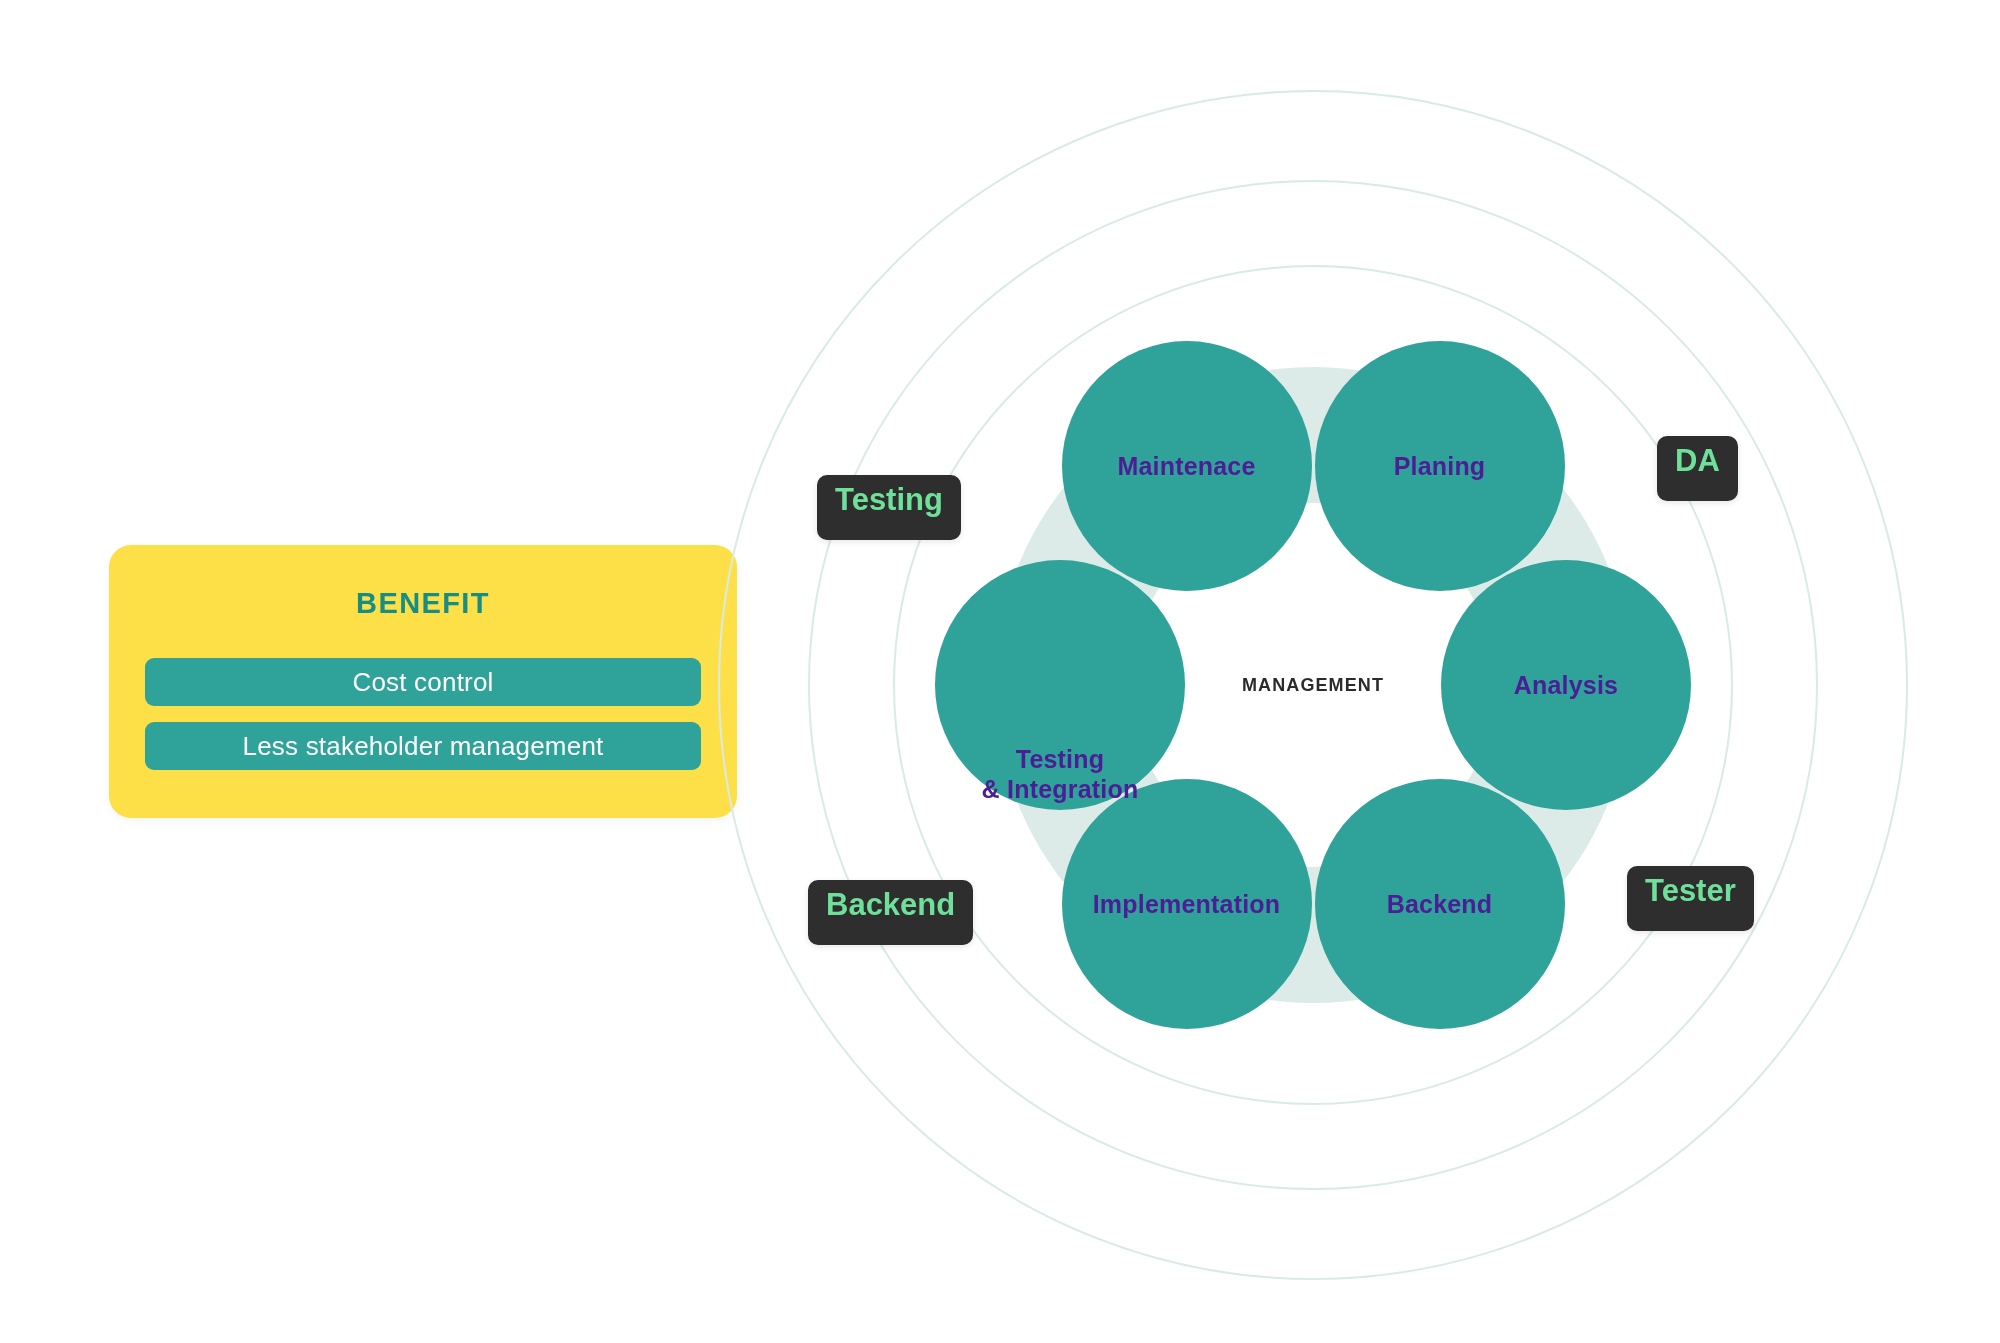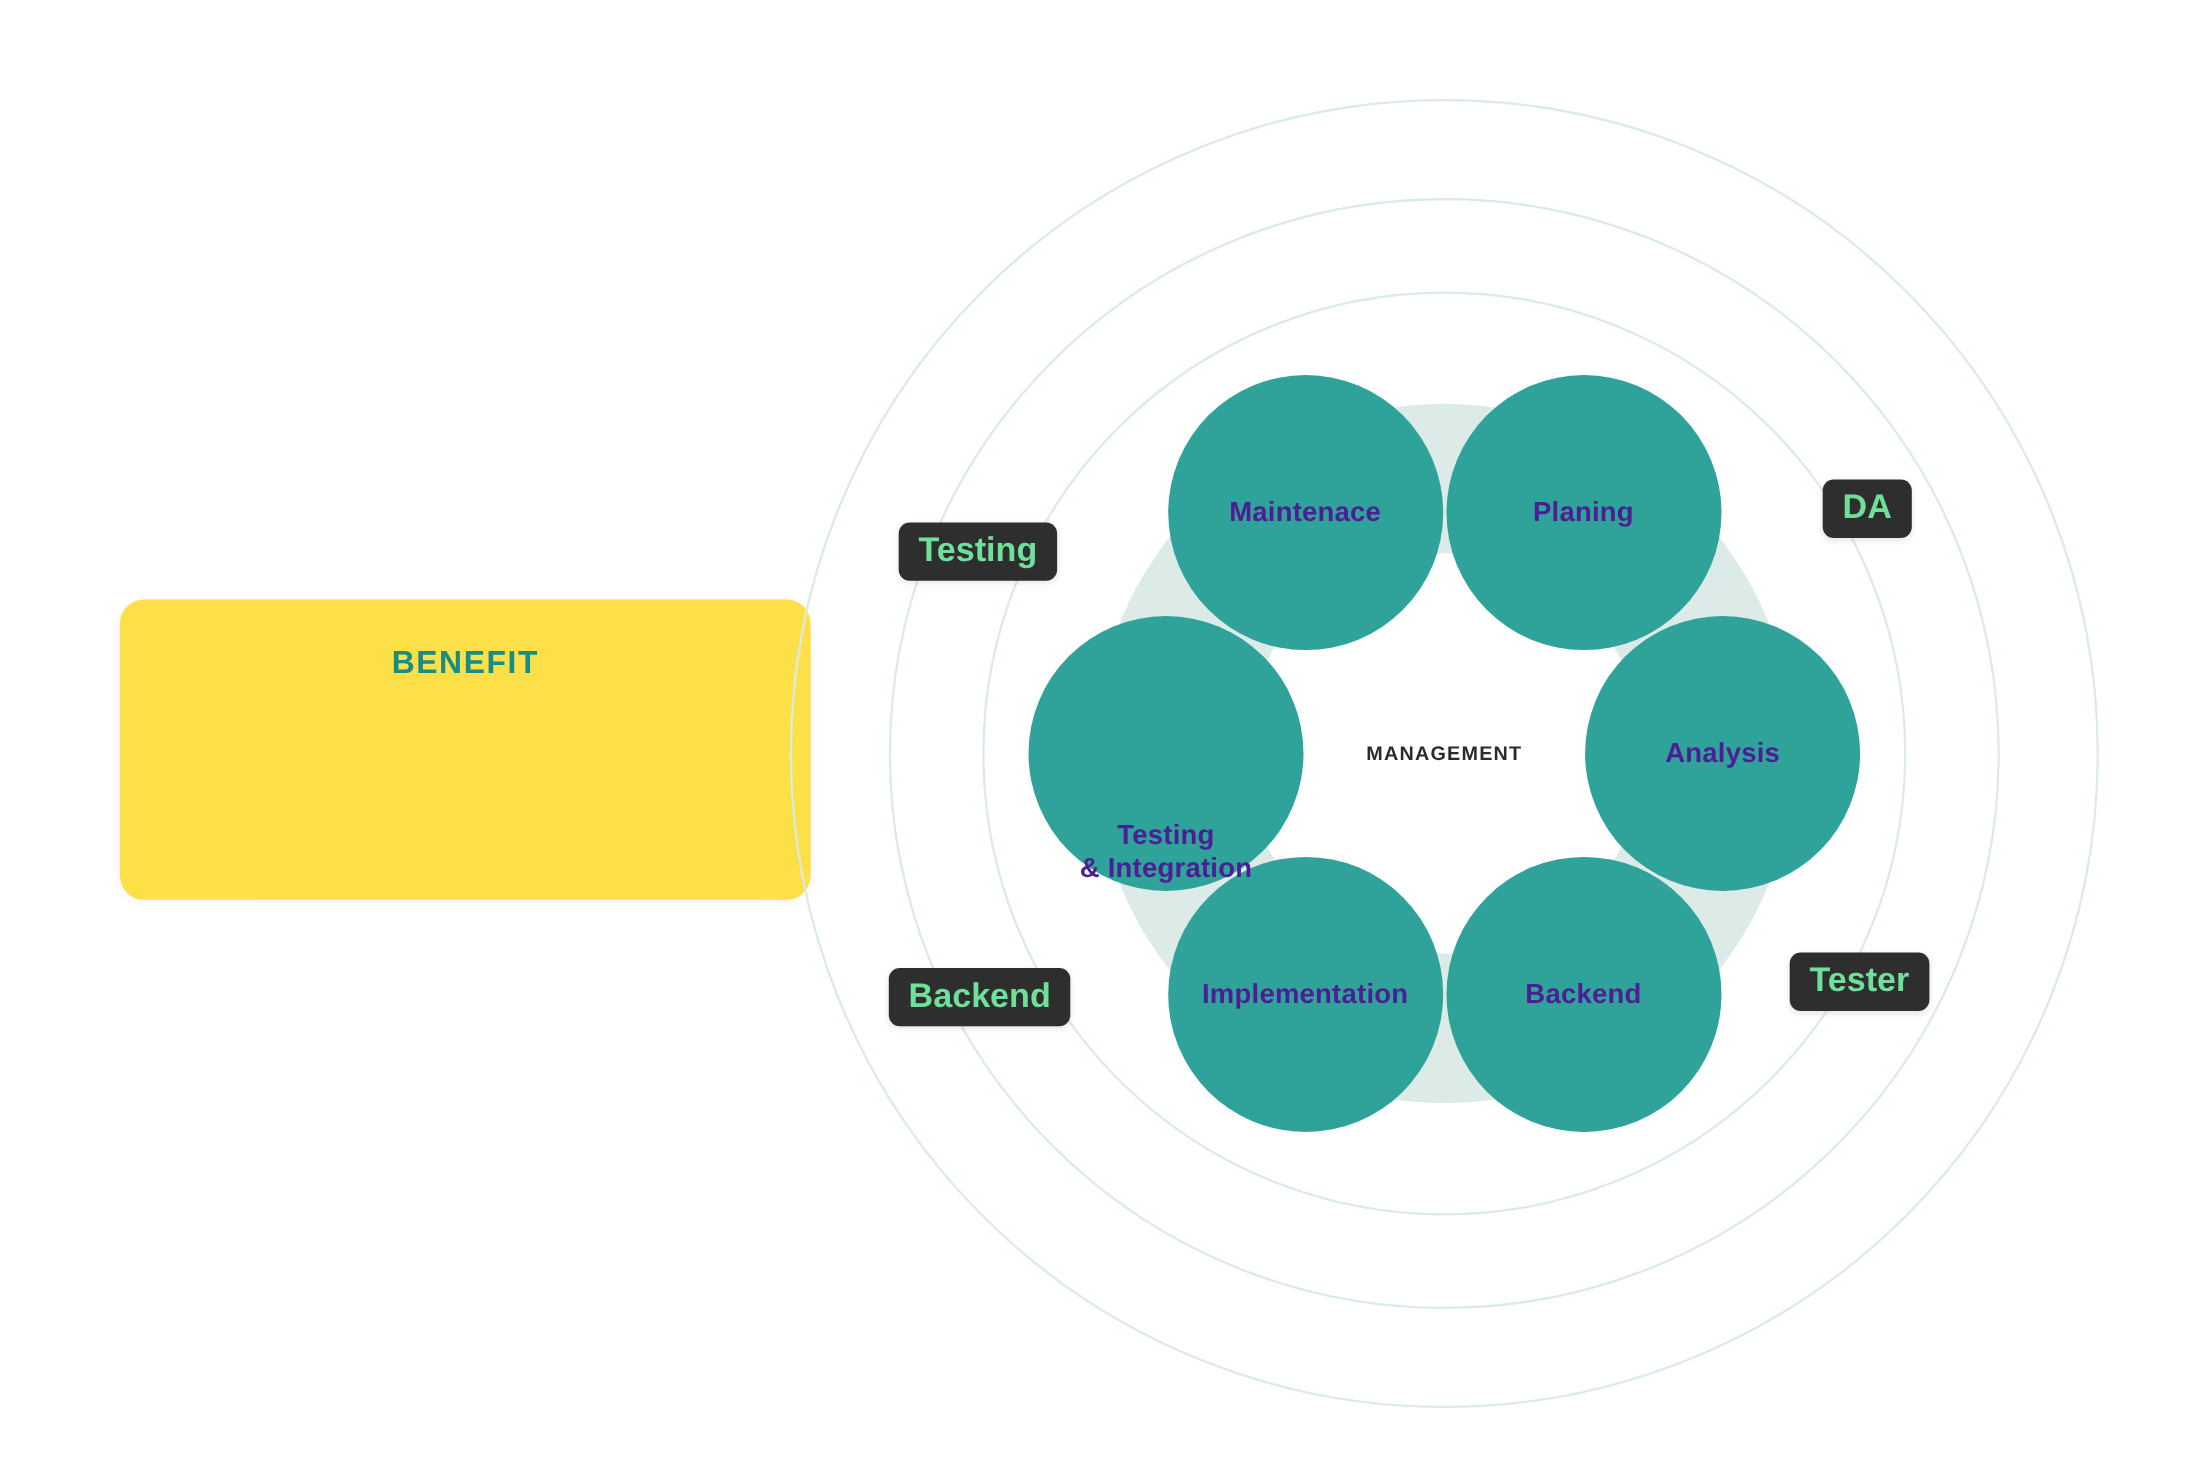--- a/index.html
+++ b/index.html
@@ -119,33 +119,37 @@
   }
 
   
   .role-pill {
     position: absolute;
     background: #2e2e2e;
     color: #6fe09a;
     border-radius: 10px;
     font-size: 31px;
     font-weight: 600;
-    padding: 7px 18px 10px 18px;
+    padding: 7px 18px 22px 18px;
     white-space: nowrap;
     box-shadow: 0 2px 6px rgba(0,0,0,0.10);
     box-sizing: border-box;
   }
 </style>
 </head>
 <body>
 
 <div id="canvas">
 
   <div class="benefit-panel">
     <div class="benefit-title">BENEFIT</div>
+    <div class="benefit-list" id="benefit-list">
+        <div class="benefit-item">Cost control</div>
+        <div class="benefit-item">Less stakeholder management</div>
+      </div>
   </div>
 
   <div class="diagram" id="diagram">
 
     <div class="ring" style="width: 1190px; height: 1190px;"></div>
       <div class="ring" style="width: 1010px; height: 1010px;"></div>
       <div class="ring" style="width: 840px; height: 840px;"></div>
       <div class="donut" style="width: 636px; height: 636px;"></div>
       <div class="donut-hole" style="width: 364px; height: 364px;"></div>
       <div class="node" style="width: 250px; height: 250px; left: 126.5px; top: -219.104px; text-align: center;">

